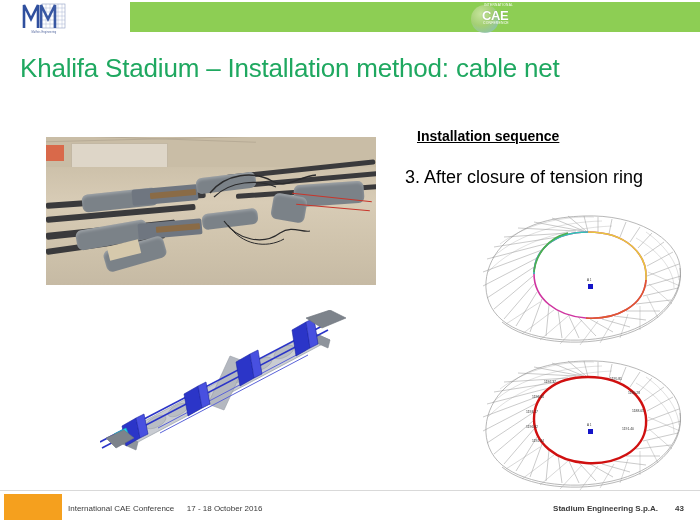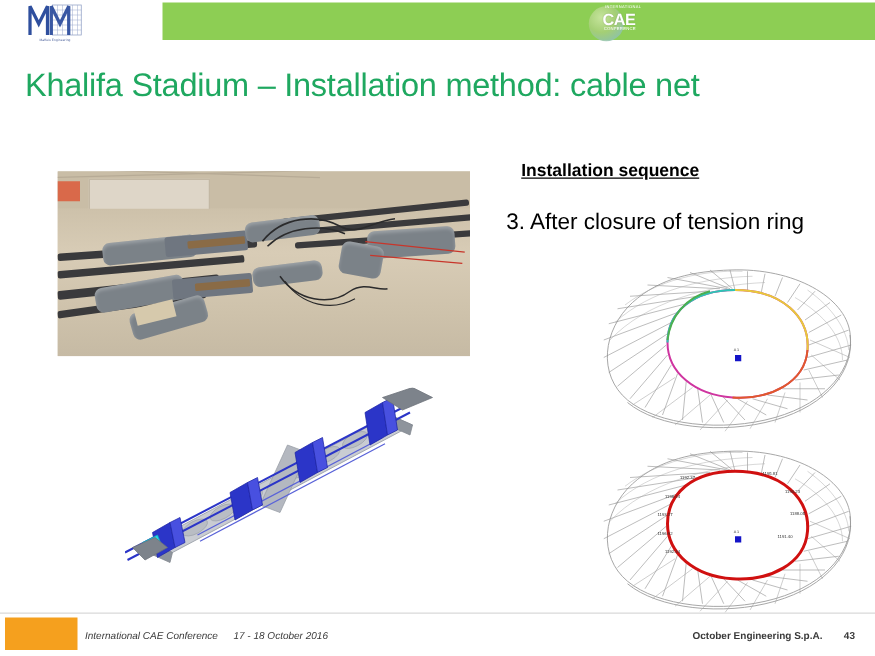--- a/index.html
+++ b/index.html
@@ -89,21 +89,21 @@
   .node-label{position:absolute;font-size:3px;color:#333;}
   .force-label{position:absolute;font-size:3.4px;color:#333;white-space:nowrap;}
   
   #footer-rule{
     position:absolute;left:0;top:490px;width:700px;height:1px;background:#d9d9d9;
   }
   #footer-orange{
     position:absolute;left:4px;top:494px;width:58px;height:26px;background:#F5A01E;
   }
   #footer-left{
-    position:absolute;left:68px;top:504px;font-size:8px;color:#3a3a3a;white-space:nowrap;font-style:italic;
+    position:absolute;left:68px;top:504px;font-size:8px;color:#3a3a3a;white-space:nowrap;
   }
   #footer-left .sep{display:inline-block;width:8px;}
   #footer-right{
     position:absolute;right:42px;top:504px;font-size:8px;font-weight:bold;color:#3a3a3a;white-space:nowrap;
   }
   #page-number{
     position:absolute;right:16px;top:504px;font-size:8px;font-weight:bold;color:#3a3a3a;
   }
 </style>
 </head>
@@ -403,14 +403,14 @@
   </div>
 </div>
 
 <div id="footer-rule"></div>
 <div id="footer-orange"></div>
 <div id="footer-left">
   <span>International CAE Conference</span>
   <span class="sep"></span>
   <span>17 - 18 October 2016</span>
 </div>
-<div id="footer-right">October Engineering S.p.A.</div>
+<div id="footer-right">Stadium Engineering S.p.A.</div>
 <div id="page-number">43</div>
 
 </body></html>

